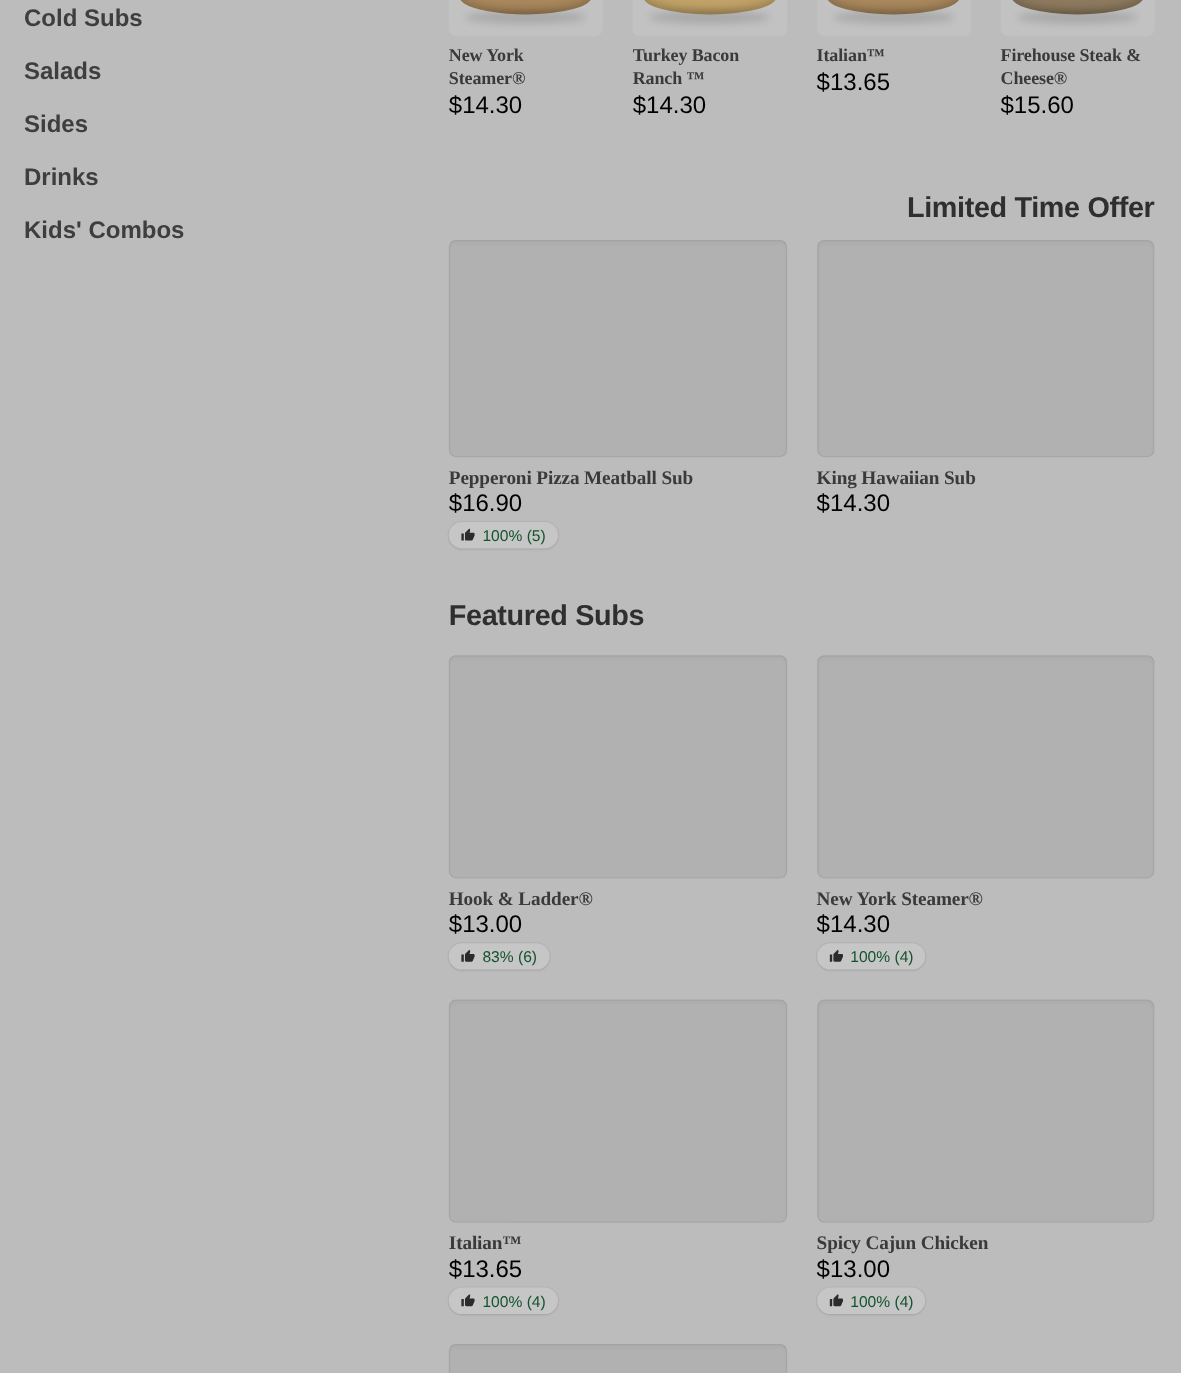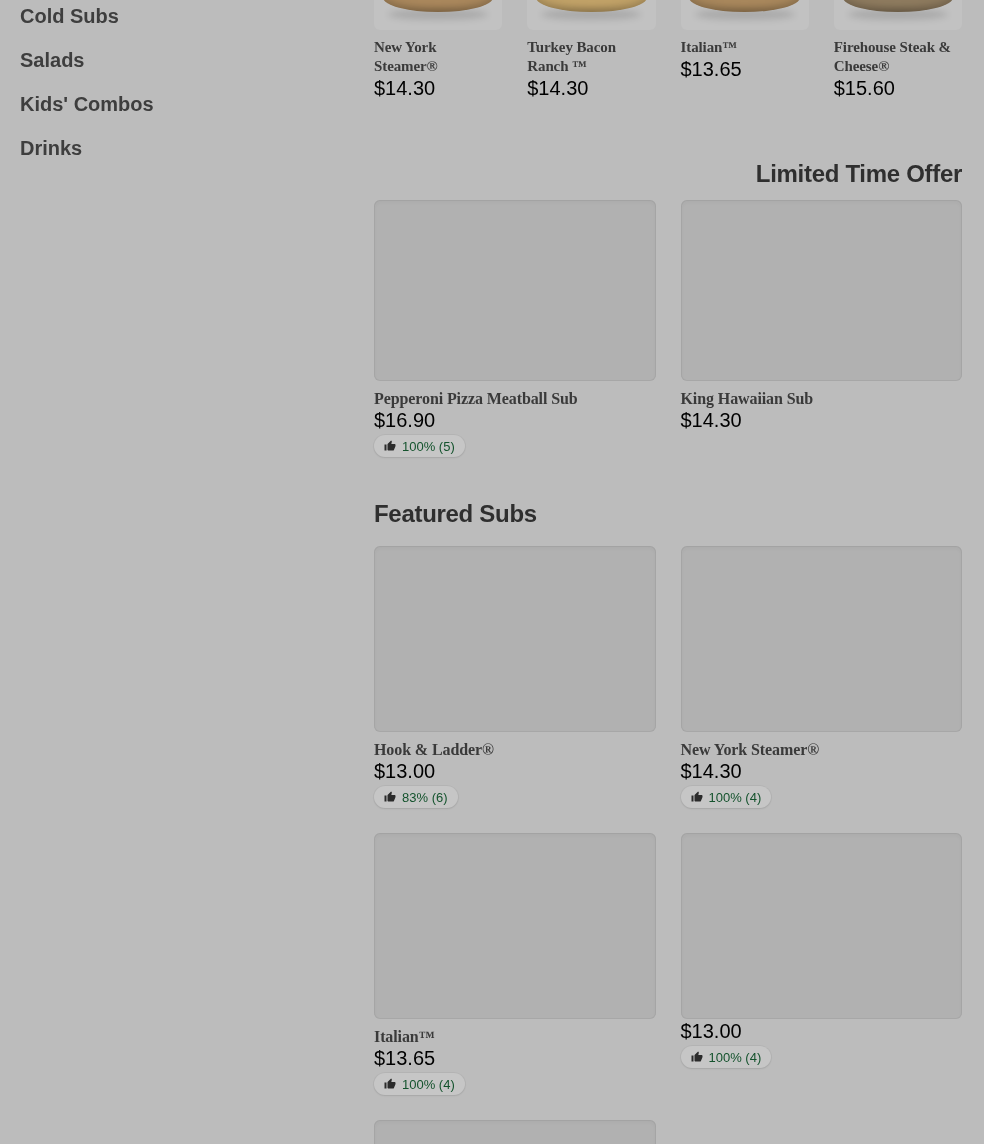--- a/index.html
+++ b/index.html
@@ -61,22 +61,23 @@
     font-size:13px;color:#14532d;
   }
   .thumb{width:12px;height:12px;fill:#2b2b2b;flex:0 0 auto;}
 </style>
 </head>
 <body>
 
 <nav class="sidebar">
   <div class="side-item">Cold Subs</div>
   <div class="side-item">Salads</div>
+  <div class="side-item">Sides</div>
+  <div class="side-item">Drinks</div>
   <div class="side-item">Kids' Combos</div>
-  <div class="side-item">Drinks</div>
 </nav>
 
 <main class="main">
 
   <div class="top-grid">
 
     <article class="card">
       <div class="img photo">
         <div class="sandwich" style="background-color: rgb(169, 135, 92);"></div>
         <div class="sandwich-shadow"></div>
@@ -174,20 +175,21 @@
         <div class="badge">
           <svg class="thumb" viewBox="0 0 24 24">
               <path d="M1 21h4V9H1v12zM23 10c0-1.1-.9-2-2-2h-6.31l.95-4.57.03-.32c0-.41-.17-.79-.44-1.06L14.17 1 7.59 7.59C7.22 7.95 7 8.45 7 9v10c0 1.1.9 2 2 2h9c.83 0 1.54-.5 1.84-1.22l3.02-7.05c.09-.23.14-.47.14-.73v-2z"></path>
             </svg>
           <span>100% (4)</span>
         </div>
       </article>
 
       <article class="card">
         <div class="img feat"></div>
+        <h3 class="t">Spicy Cajun Chicken</h3>
         <div class="p">$13.00</div>
         <div class="badge">
           <svg class="thumb" viewBox="0 0 24 24">
               <path d="M1 21h4V9H1v12zM23 10c0-1.1-.9-2-2-2h-6.31l.95-4.57.03-.32c0-.41-.17-.79-.44-1.06L14.17 1 7.59 7.59C7.22 7.95 7 8.45 7 9v10c0 1.1.9 2 2 2h9c.83 0 1.54-.5 1.84-1.22l3.02-7.05c.09-.23.14-.47.14-.73v-2z"></path>
             </svg>
           <span>100% (4)</span>
         </div>
       </article>
 
       <article class="card">

